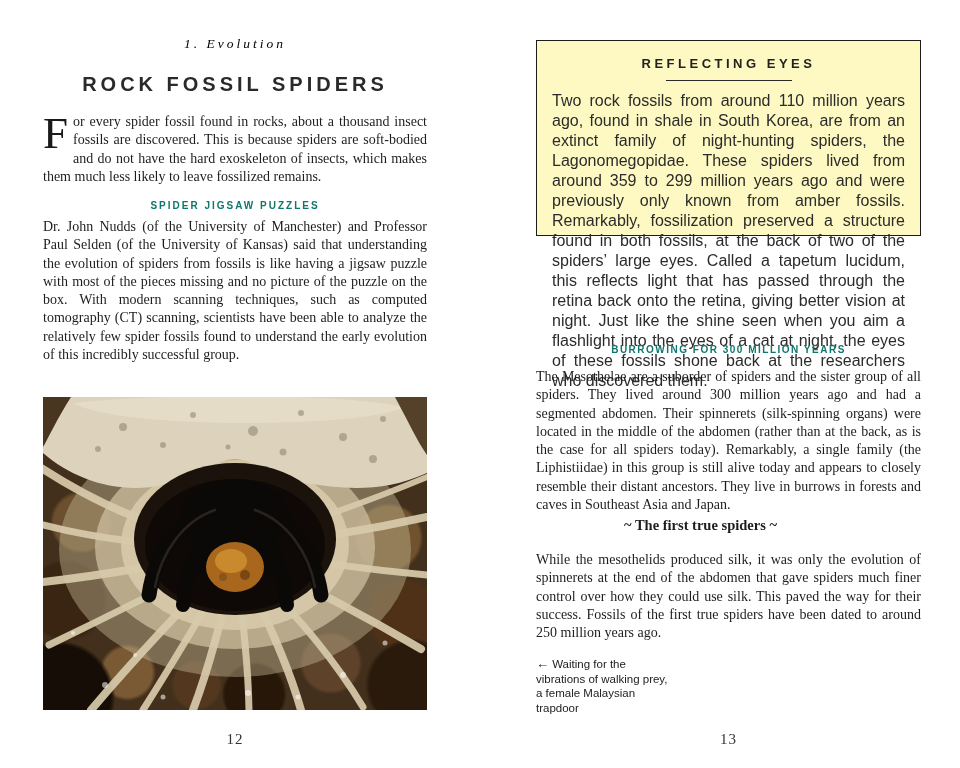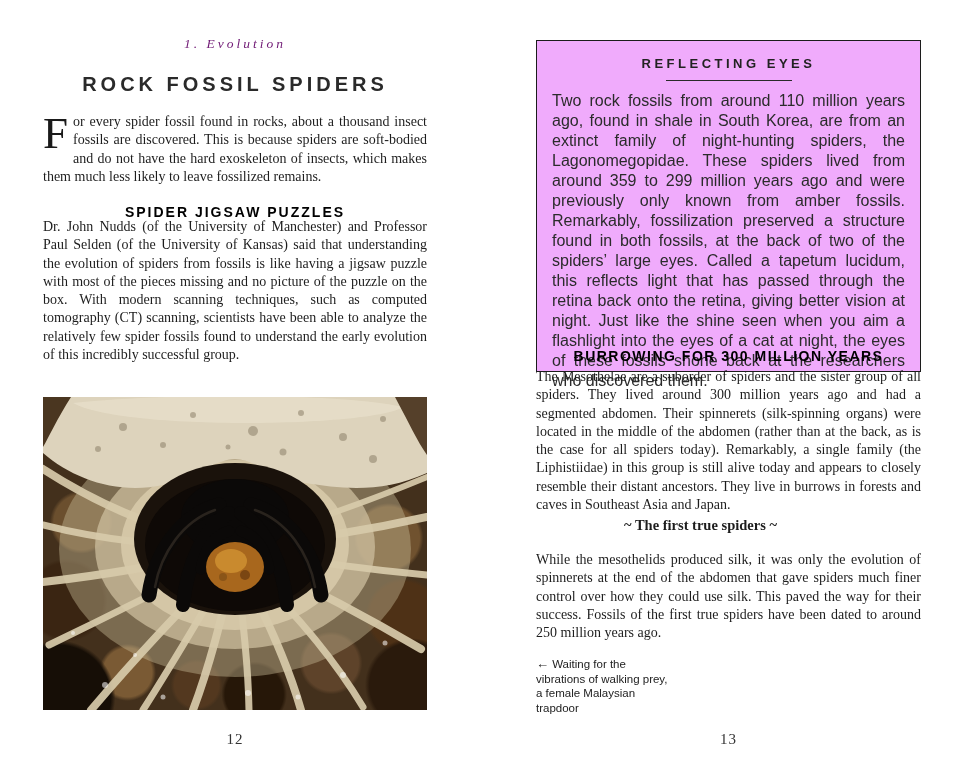--- a/index.html
+++ b/index.html
@@ -2,28 +2,28 @@
 <html><head>
 <meta charset="utf-8">
 <style>
   html,body{margin:0;padding:0;background:#ffffff;}
   .stage{position:relative;width:960px;height:768px;background:#ffffff;overflow:hidden;
          color:#1d1d1d;font-family:"Liberation Serif",serif;}
   .abs{position:absolute;}
 
   
   .lp{left:43px;width:384px;}
-  .chapter{top:36px;text-align:center;font-style:italic;font-size:13.5px;letter-spacing:3px;color:#701a75;}
+  .chapter{top:36px;text-align:center;font-style:italic;font-size:13.5px;letter-spacing:3px;color:#000000;}
   .title{top:60px;text-align:center;font-family:"Liberation Sans",sans-serif;font-weight:bold;
          font-size:20px;letter-spacing:4px;color:#2a2a2a;}
   .serif-body{font-size:14px;line-height:18.3px;text-align:justify;color:#1d1d1d;}
   .p1{top:99px;}
   .dropcap{float:left;font-size:45px;line-height:34px;padding:3px 5px 0 0;color:#1a1a1a;}
-  .shead{font-family:"Liberation Sans",sans-serif;font-weight:bold;font-size:14px;
-         letter-spacing:2px;text-align:center;color:#000000;}
+  .shead{font-family:"Liberation Sans",sans-serif;font-weight:bold;font-size:10px;
+         letter-spacing:2px;text-align:center;color:#0f766e;}
   .h-jigsaw{top:192px;width:384px;}
   .p2{top:204px;font-family:Liberation Serif, serif;}
 
   
   .photo{top:397px;left:43px;width:384px;height:313px;overflow:hidden;
     background-color:#43301c;
     background-image:
       radial-gradient(circle at 4% 96%, #160e06 0 11%, rgba(0,0,0,0) 12%),
       radial-gradient(circle at 96% 92%, #2a1a0c 0 9%, rgba(0,0,0,0) 10%),
       radial-gradient(circle at 10% 40%, #6b4f2e 0 7%, rgba(0,0,0,0) 8%),
@@ -33,22 +33,22 @@
       radial-gradient(circle at 75% 85%, #5e432a 0 7%, rgba(0,0,0,0) 8%),
       radial-gradient(circle at 40% 92%, #53381f 0 6%, rgba(0,0,0,0) 7%),
       radial-gradient(circle at 6% 65%, #3a2512 0 9%, rgba(0,0,0,0) 10%),
       radial-gradient(circle at 94% 70%, #4e3116 0 8%, rgba(0,0,0,0) 9%);}
   .photo svg{position:absolute;left:0;top:0;}
 
   .pagenum{top:731px;text-align:center;font-size:15px;color:#333;letter-spacing:1px;}
 
   
   .rp{left:536px;width:385px;}
-  .callout{top:40px;height:332px;box-sizing:border-box;border:1.6px solid #1c1c1c;
-           padding:13px 15px 0 15px;background:#f0abfc;}
+  .callout{top:40px;height:196px;box-sizing:border-box;border:1.6px solid #1c1c1c;
+           padding:13px 15px 0 15px;background:#fef9c3;}
   .box-head{font-family:"Liberation Sans",sans-serif;font-weight:bold;font-size:13px;
             letter-spacing:3.5px;text-align:center;color:#222;margin-top:2px;}
   .box-rule{width:126px;border:0;border-top:1.5px solid #2a2a2a;margin:9px auto 10px auto;}
   .sans-body{font-family:Liberation Sans, sans-serif;font-size:16px;line-height:20px;
              text-align:justify;color:#2b2b2b;}
   .h-burrow{top:336px;width:385px;letter-spacing:1.5px;}
   .p3{top:354px;}
   .sub-head{top:517px;width:385px;text-align:center;font-weight:bold;font-size:14.5px;color:#1d1d1d;}
   .p4{top:537px;}
 

